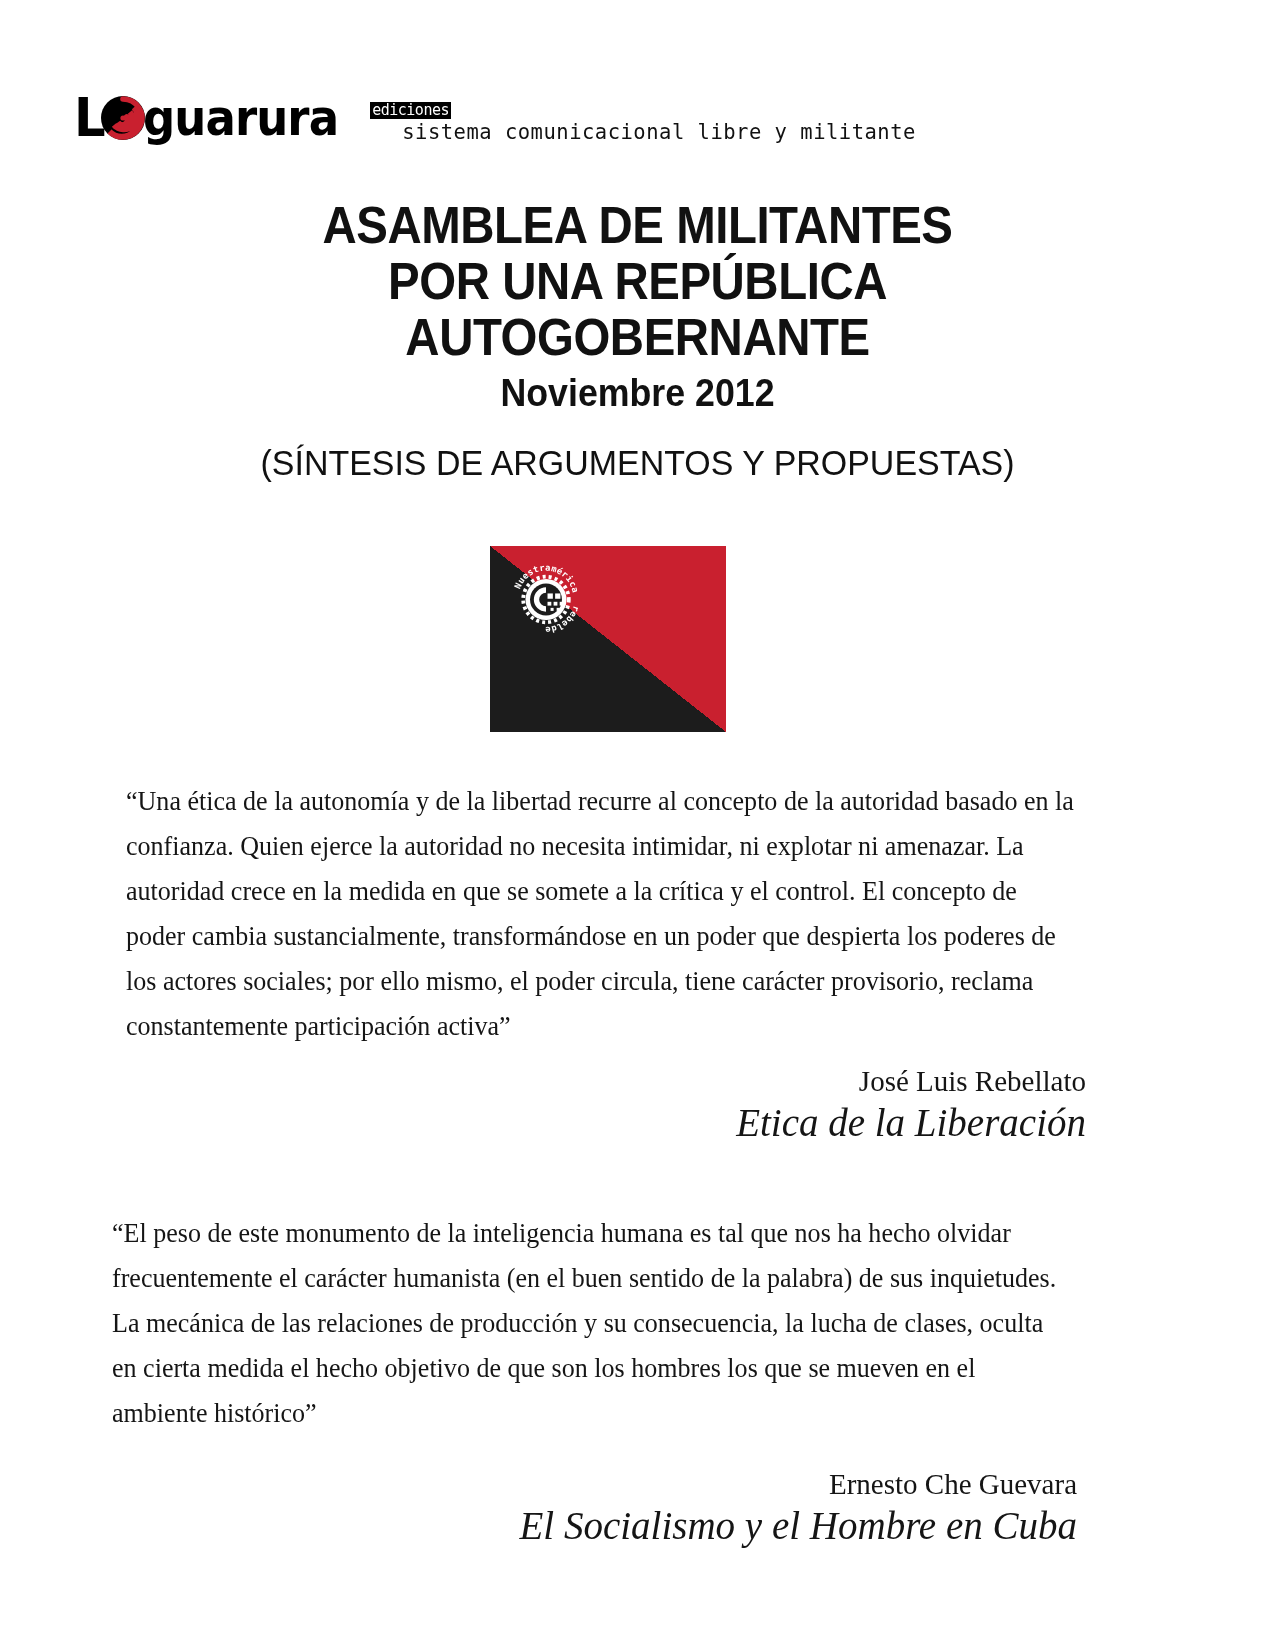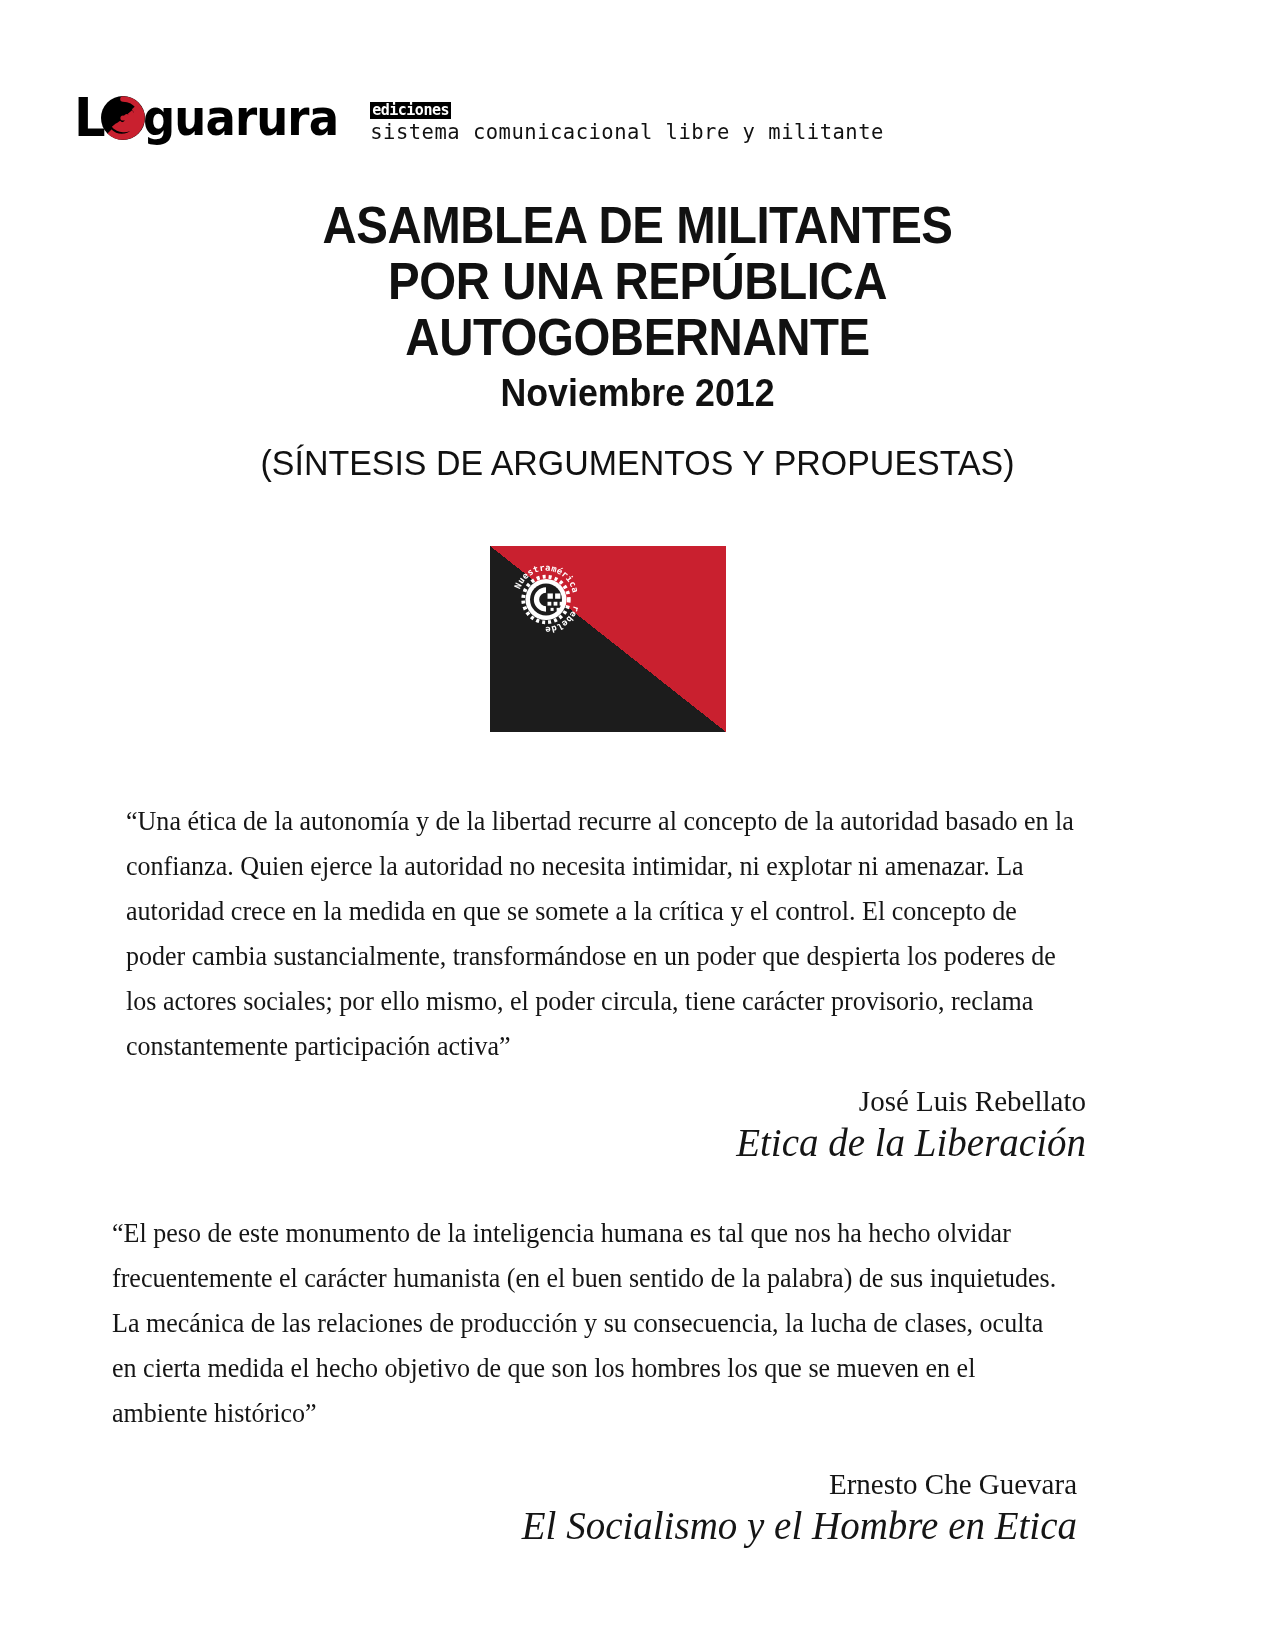--- a/index.html
+++ b/index.html
@@ -71,35 +71,36 @@
     display: flex;
     flex-direction: column;
     justify-content: flex-end;
     height: 56px;
     padding-bottom: 2px;
   }
   .ediciones {
     background: #000;
     color: #fff;
     font-family: "DejaVu Sans Mono", monospace;
-    font-weight: bold;
+    font-weight: normal;
     font-size: 15px;
     line-height: 17px;
     padding: 0 2px;
     align-self: flex-start;
     letter-spacing: -0.5px;
   }
   .tagline {
     font-family: "DejaVu Sans Mono", monospace;
     font-size: 20.5px;
     line-height: 24px;
     color: #111;
     letter-spacing: 0.5px;
     white-space: nowrap;
     margin-top: 1px;
+    margin-left: 32px;
   }
 
   
   .title-block {
     position: absolute;
     left: 0;
     right: 0;
     top: 198px;
     text-align: center;
   }
@@ -153,21 +154,21 @@
   }
   .emblem {
     position: absolute;
     left: 18px;
     top: 14px;
     width: 76px;
     height: 76px;
   }
 
   
-  .quote-block-1 { position: absolute; left: 126px; top: 798px; width: 960px; }
+  .quote-block-1 { position: absolute; left: 126px; top: 778px; width: 960px; }
   .quote-block-2 { position: absolute; left: 112px; top: 1210px; width: 965px; }
 
   .quote-text {
     font-family: "Liberation Serif", serif;
     font-size: 28px;
     line-height: 45px;
     color: #151515;
     text-align: left;
     transform: scaleX(0.93);
     transform-origin: left top;
@@ -259,16 +260,16 @@
 
   <div class="quote-block-1">
     <div class="quote-text">“Una ética de la autonomía y de la libertad recurre al concepto de la autoridad basado en la confianza. Quien ejerce la autoridad no necesita intimidar, ni explotar ni amenazar. La autoridad crece en la medida en que se somete a la crítica y el control. El concepto de poder cambia sustancialmente, transformándose en un poder que despierta los poderes de los actores sociales; por ello mismo, el poder circula, tiene carácter provisorio, reclama constantemente participación activa”</div>
     <div class="attrib">José Luis Rebellato</div>
     <div class="attrib-source">Etica de la Liberación</div>
   </div>
 
   <div class="quote-block-2">
     <div class="quote-text">“El peso de este monumento de la inteligencia humana es tal que nos ha hecho olvidar frecuentemente el carácter humanista (en el buen sentido de la palabra) de sus inquietudes. La mecánica de las relaciones de producción y su consecuencia, la lucha de clases, oculta en cierta medida el hecho objetivo de que son los hombres los que se mueven en el ambiente histórico”</div>
     <div class="attrib q2-attrib">Ernesto Che Guevara</div>
-    <div class="attrib-source">El Socialismo y el Hombre en Etica</div>
+    <div class="attrib-source">El Socialismo y el Hombre en Cuba</div>
   </div>
 
 </div>
 
 </body></html>

